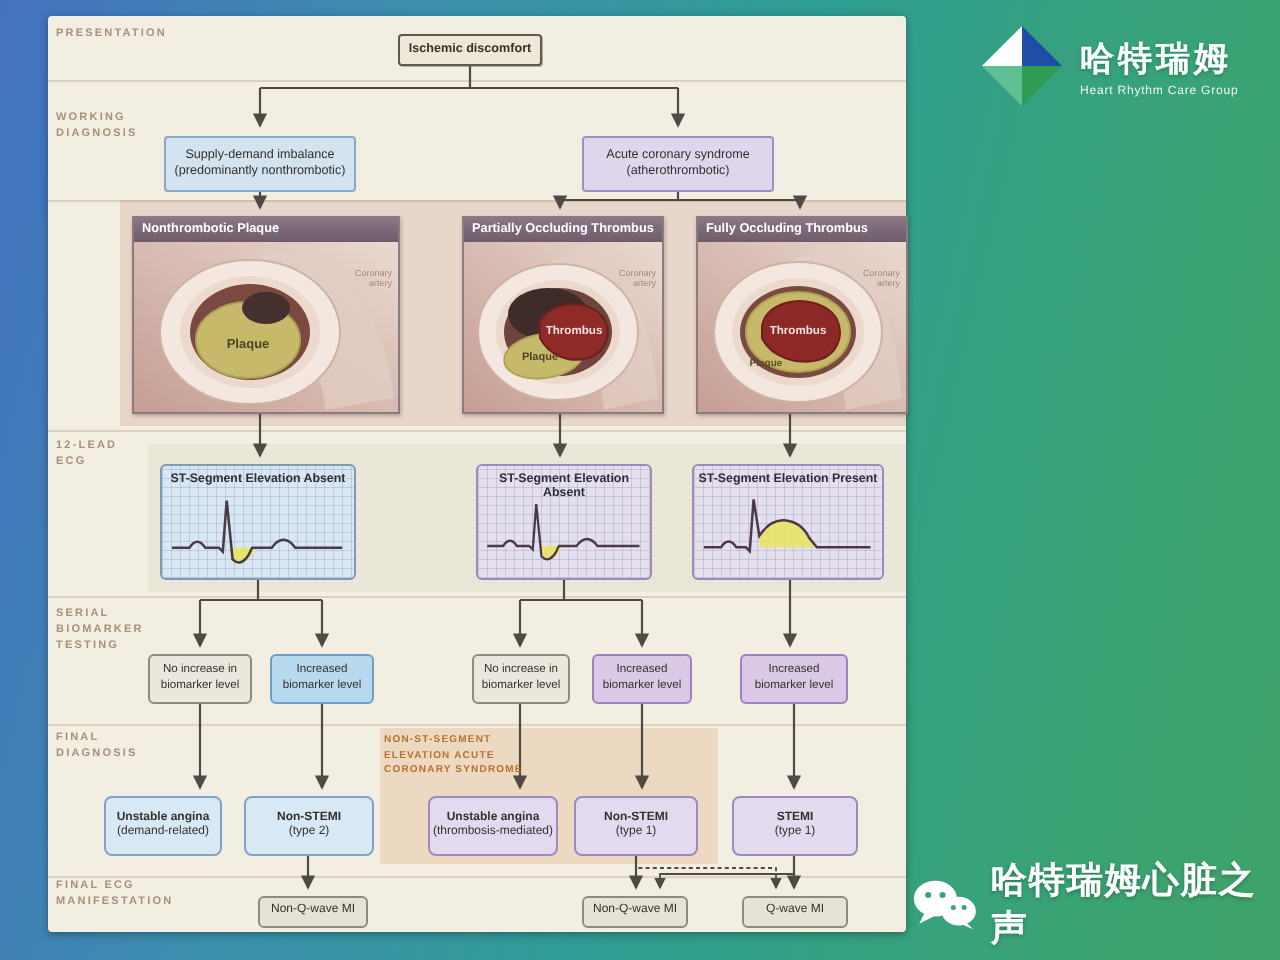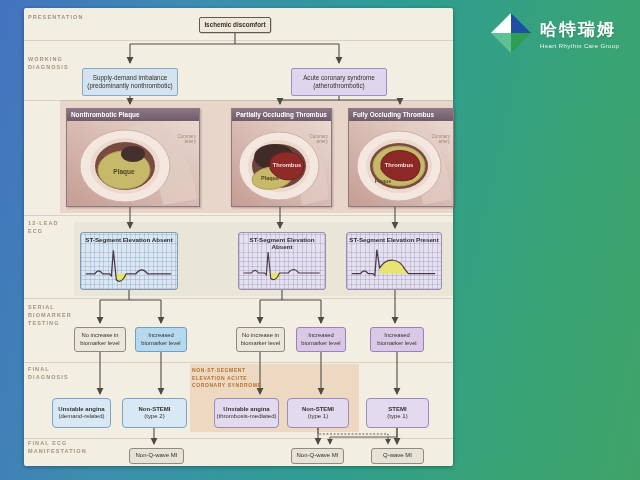--- a/index.html
+++ b/index.html
@@ -308,14 +308,27 @@
       <polygon points="22,1 43,22 22,22" fill="#1e4fa5"></polygon>
       <polygon points="1,22 22,43 22,22" fill="#5fc094"></polygon>
       <polygon points="43,22 22,43 22,22" fill="#2f9e55"></polygon>
     </svg>
     <div id="logo-text">
       <div id="logo-title">哈特瑞姆</div>
       <div id="logo-subtitle">Heart Rhythm Care Group</div>
     </div>
   </div>
 
+  <div id="footer">
+    <svg width="34" height="30" viewBox="0 0 36 30">
+      <ellipse cx="13" cy="12" rx="12" ry="10" fill="#ffffff"></ellipse>
+      <path d="M7,20 L4,26 L12,22 Z" fill="#ffffff"></path>
+      <ellipse cx="26" cy="19" rx="9.5" ry="8" fill="#ffffff"></ellipse>
+      <path d="M30,25 L34,29 L27,26 Z" fill="#ffffff"></path>
+      <circle cx="9" cy="10" r="1.7" fill="#38a37c"></circle>
+      <circle cx="17" cy="10" r="1.7" fill="#38a37c"></circle>
+      <circle cx="23" cy="17" r="1.4" fill="#38a37c"></circle>
+      <circle cx="29" cy="17" r="1.4" fill="#38a37c"></circle>
+    </svg>
+    <div id="footer-text">哈特瑞姆心脏之声</div>
+  </div>
 
 </div>
 
 </body></html>

